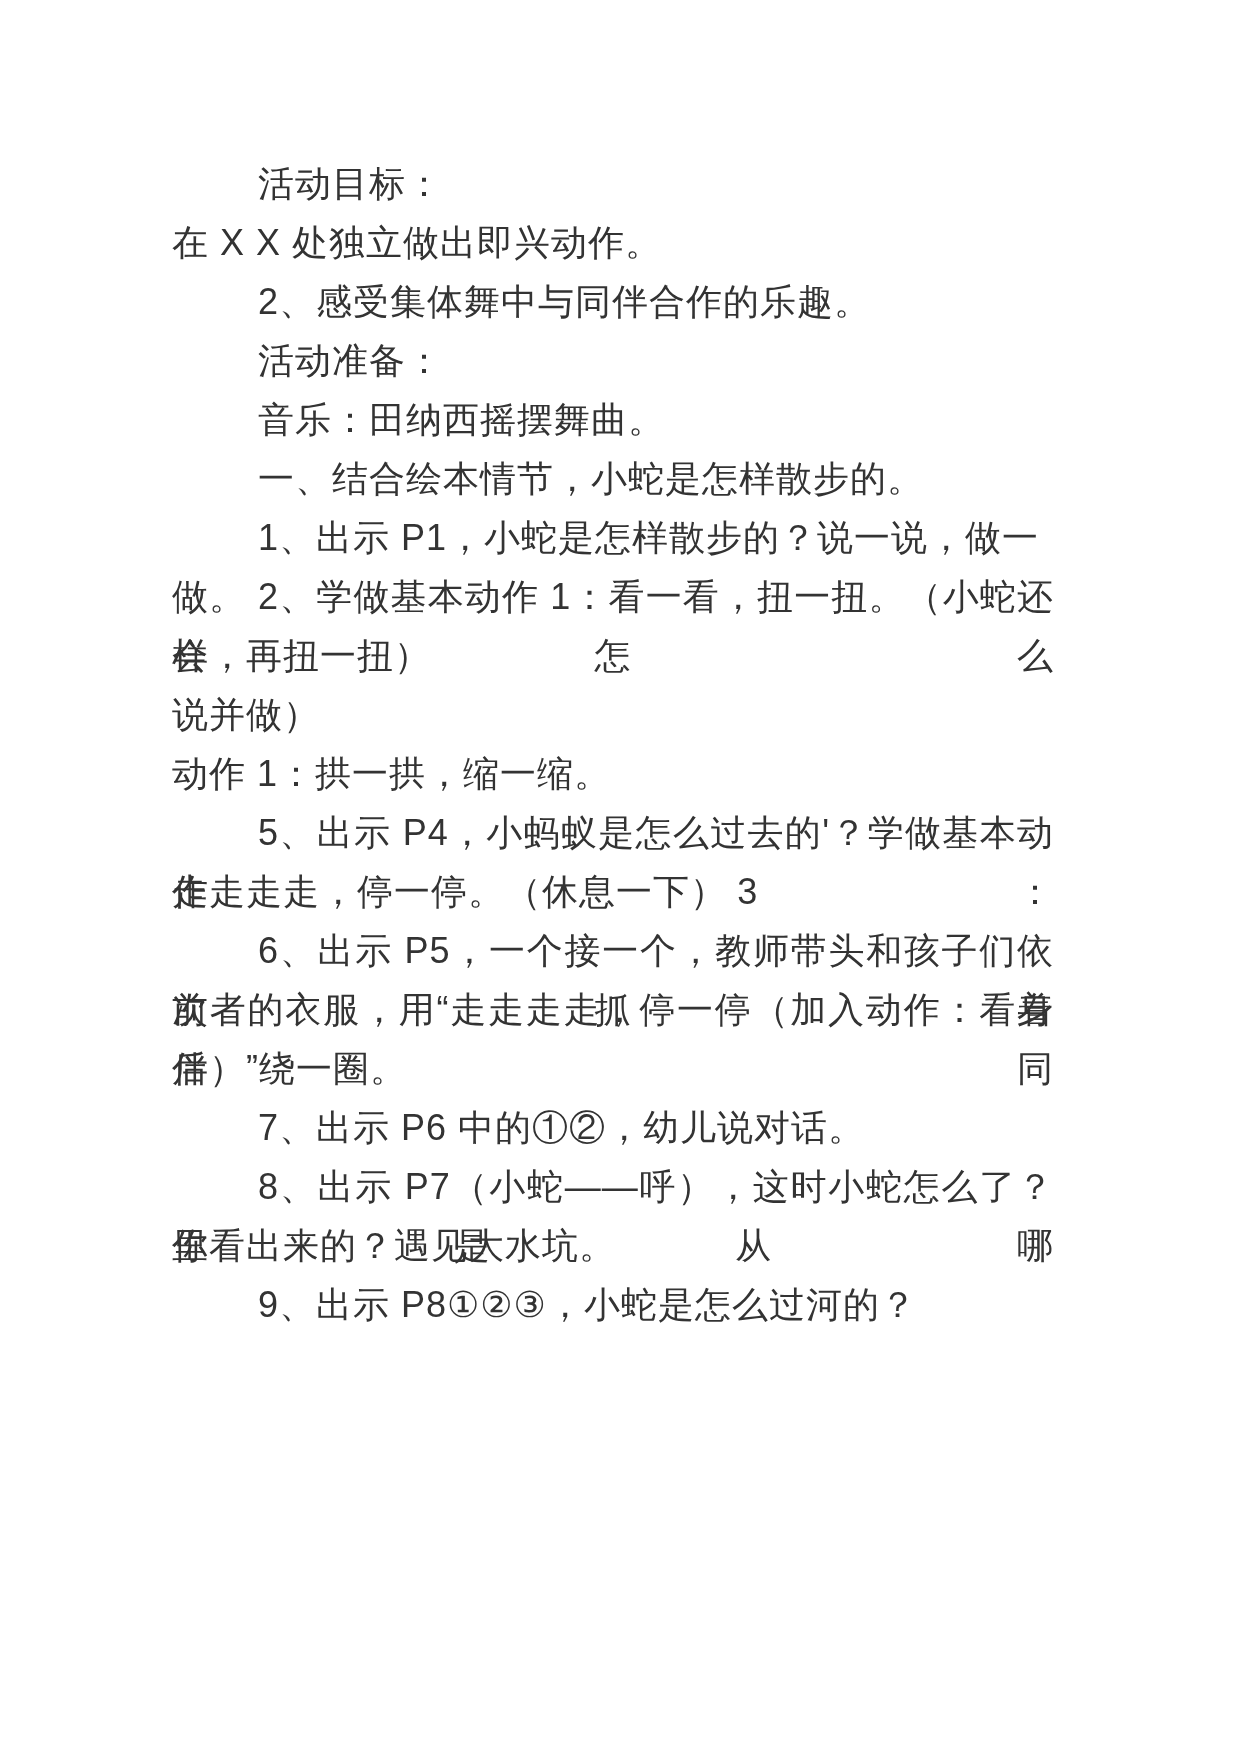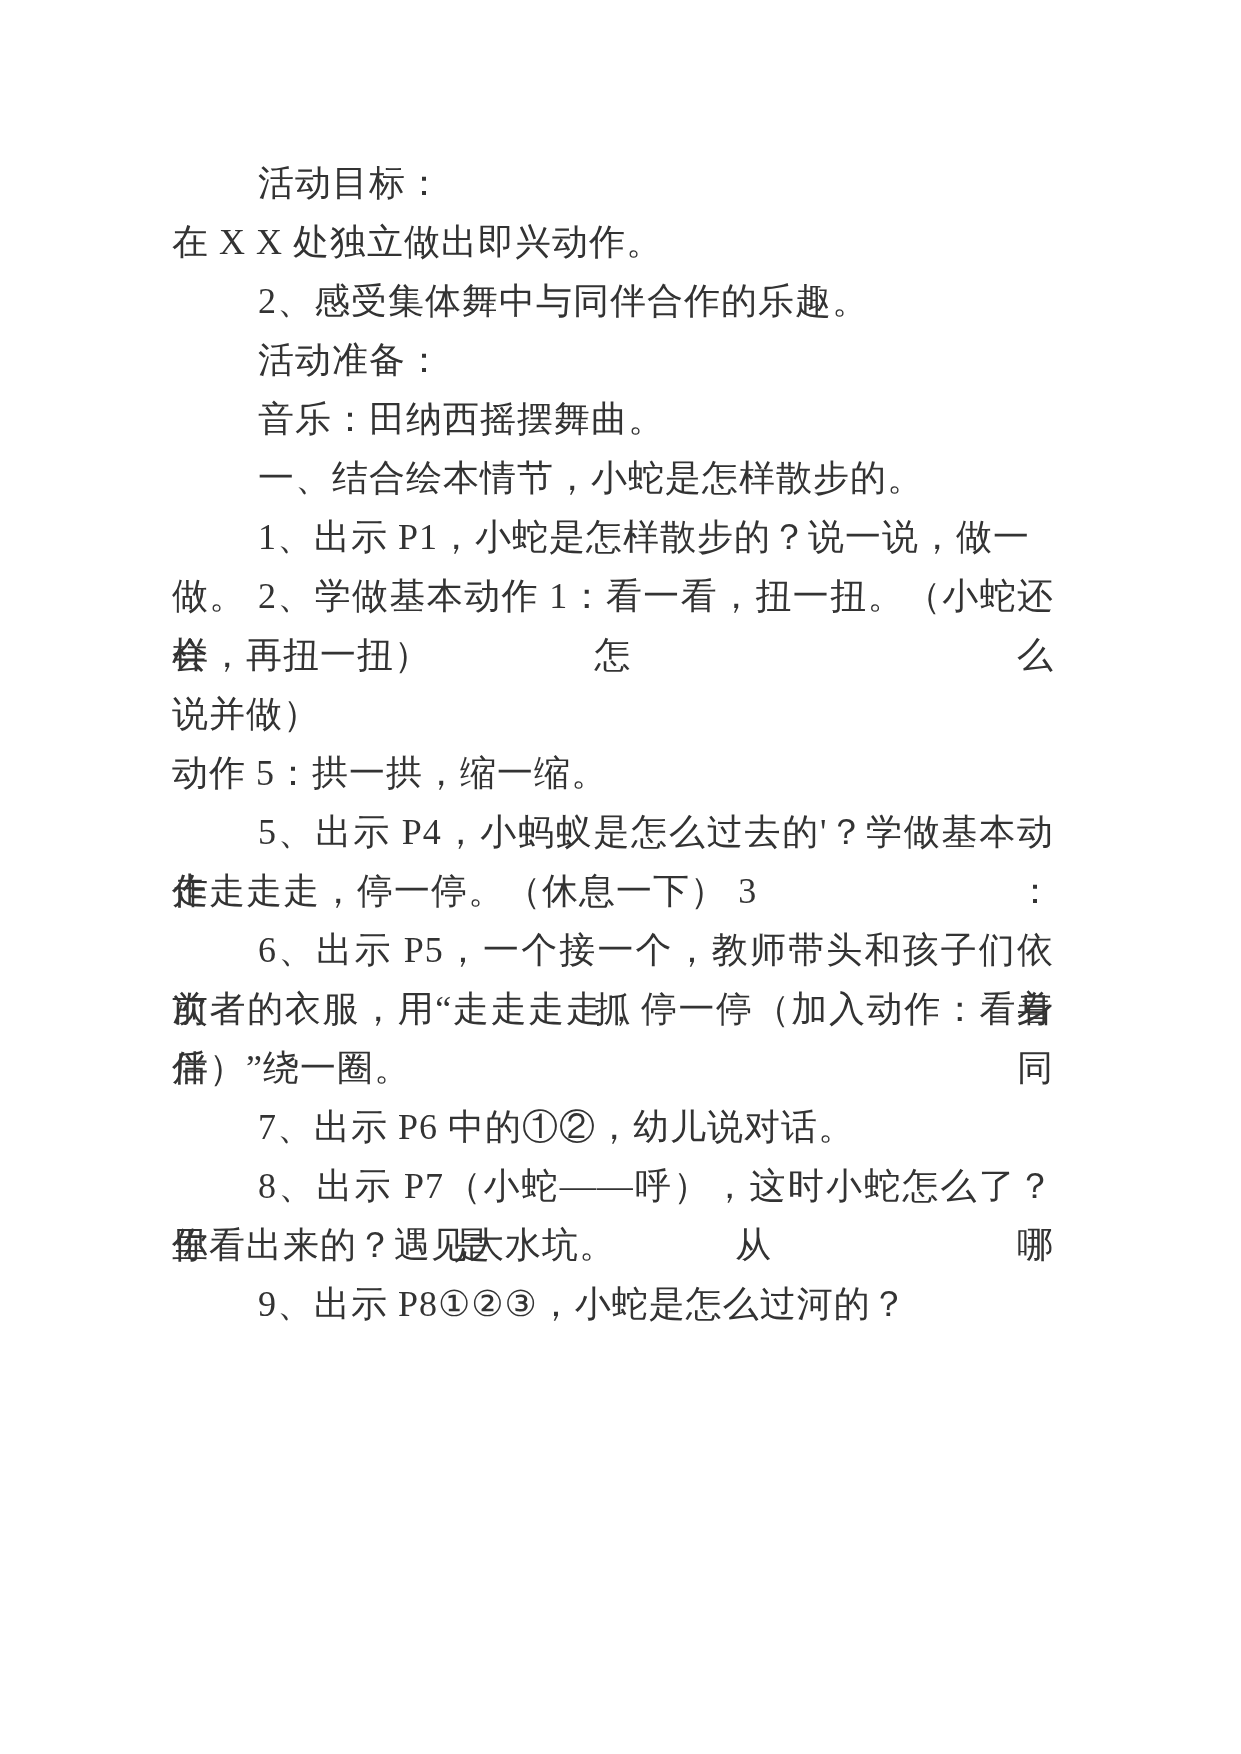--- a/index.html
+++ b/index.html
@@ -12,21 +12,21 @@
     width: 1241px;
     height: 1754px;
     background: #ffffff;
     overflow: hidden;
   }
   .text-block {
     position: absolute;
     left: 172px;
     top: 154px;
     width: 882px;
-    font-family: Liberation Serif, serif;
+    font-family: Liberation Sans, sans-serif;
     font-size: 36px;
     line-height: 59px;
     letter-spacing: 1px;
     color: #333333;
   }
   .line {
     height: 59px;
     text-align: left;
   }
   .line.indent {
@@ -45,21 +45,21 @@
       <div class="line indent">活动目标：</div>
       <div class="line">在 X X 处独立做出即兴动作。</div>
       <div class="line indent">2、感受集体舞中与同伴合作的乐趣。</div>
       <div class="line indent">活动准备：</div>
       <div class="line indent">音乐：田纳西摇摆舞曲。</div>
       <div class="line indent">一、结合绘本情节，小蛇是怎样散步的。</div>
       <div class="line indent">1、出示 P1，小蛇是怎样散步的？说一说，做一做。</div>
       <div class="line indent fill">2、学做基本动作 1：看一看，扭一扭。（小蛇还会怎么</div>
       <div class="line">样，再扭一扭）</div>
       <div class="line">说并做）</div>
-      <div class="line">动作 5：拱一拱，缩一缩。</div>
+      <div class="line">动作 1：拱一拱，缩一缩。</div>
       <div class="line indent fill">5、出示 P4，小蚂蚁是怎么过去的'？学做基本动作 3：</div>
       <div class="line">走走走走，停一停。（休息一下）</div>
       <div class="line indent fill">6、出示 P5，一个接一个，教师带头和孩子们依次抓着</div>
       <div class="line fill">前者的衣服，用“走走走走，停一停（加入动作：看身后同</div>
       <div class="line">伴）”绕一圈。</div>
       <div class="line indent">7、出示 P6 中的①②，幼儿说对话。</div>
       <div class="line indent fill">8、出示 P7（小蛇——呼），这时小蛇怎么了？你是从哪</div>
       <div class="line">里看出来的？遇见大水坑。</div>
       <div class="line indent">9、出示 P8①②③，小蛇是怎么过河的？</div>
     </div>

